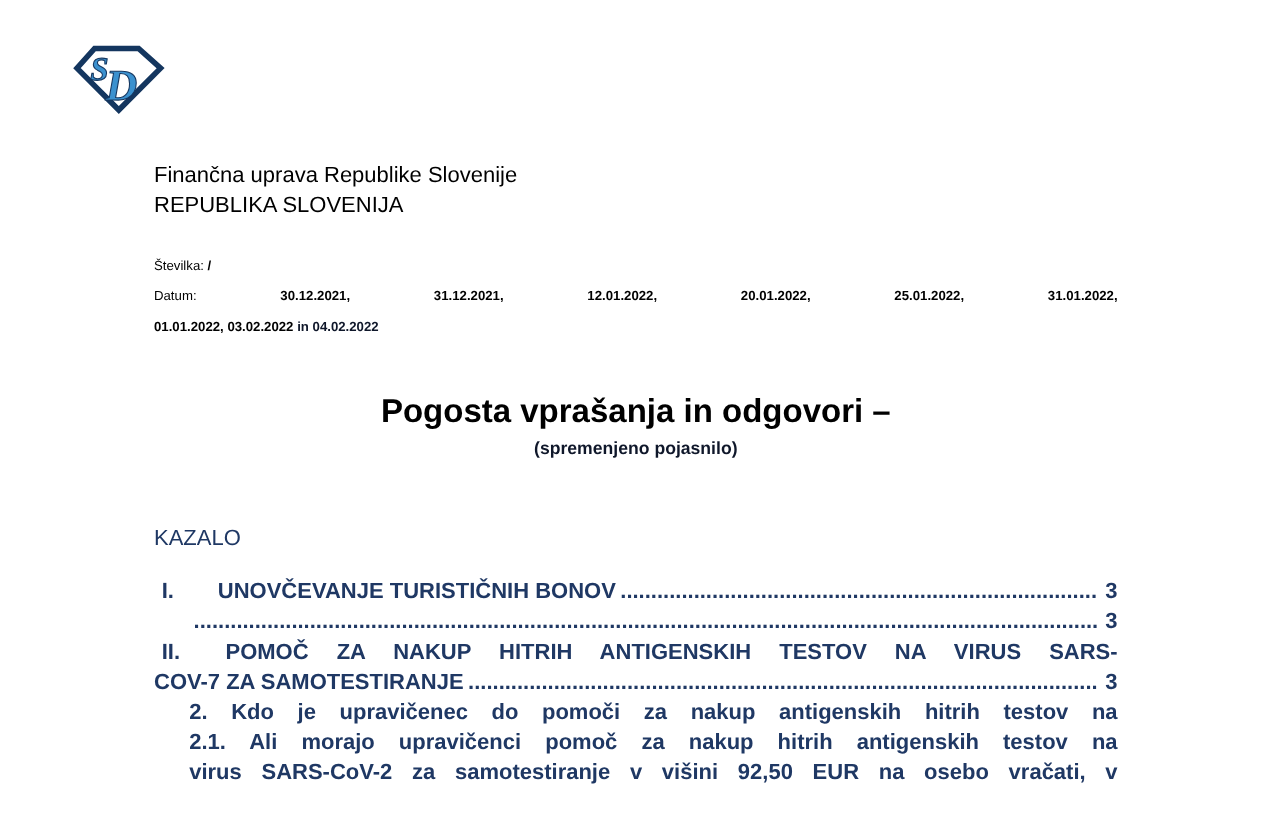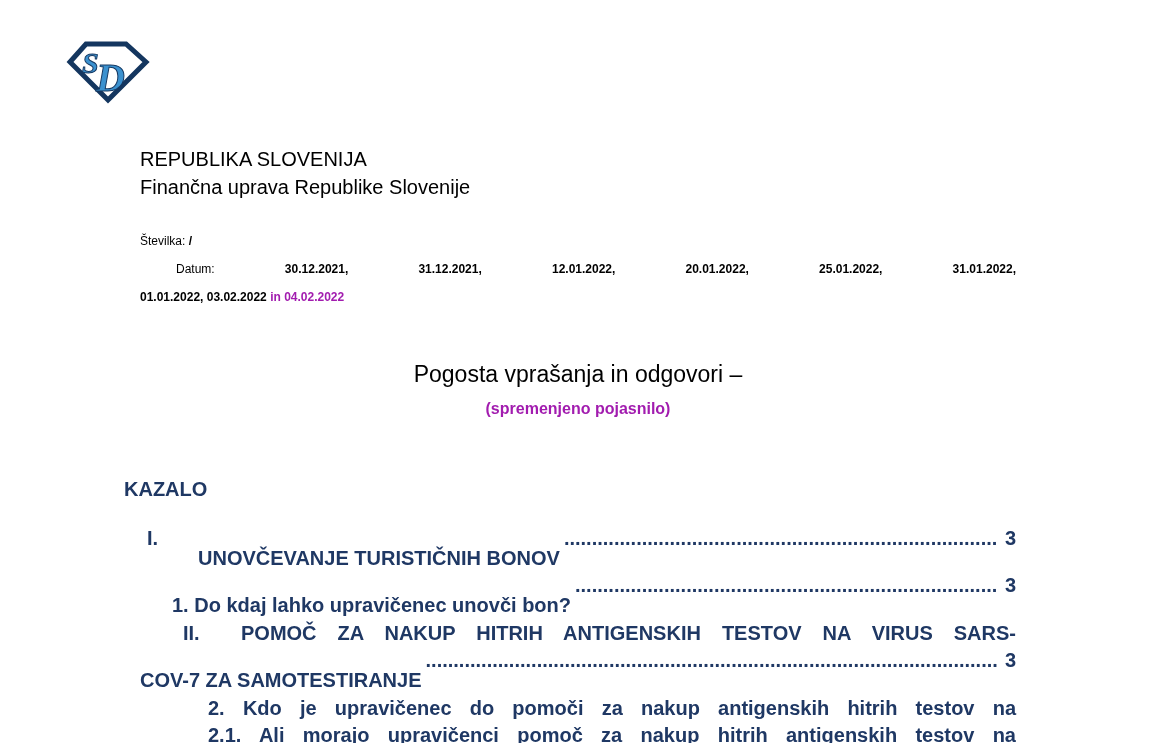--- a/index.html
+++ b/index.html
@@ -13,56 +13,56 @@
   
   .logo { left:66px; top:36px; width:84px; height:72px; }
 
   
   .org { left:140px; top:145px; font-size:20px; line-height:28px; font-weight:400; }
 
   
   .meta { left:140px; top:227px; width:876px; font-size:12px; line-height:28px; }
   .lab { font-weight:400; }
   .val { font-weight:700; }
-  .red { color:#a21caf; }
-  .jl  { text-align:justify; text-align-last:justify;margin-left:36px; }
+  .red { color:#0f172a; }
+  .jl  { text-align:justify; text-align-last:justify; }
 
   
   .title-block { left:140px; top:359px; width:876px; text-align:center; }
-  .title-main  { font-size:23px; font-weight:400; line-height:31px; }
+  .title-main  { font-size:30px; font-weight:700; line-height:31px; }
   .title-sub   { font-size:16px; font-weight:700; line-height:28px; margin-top:5px; }
 
   
-  .kazalo { left:124px; top:478px; font-size:20px; font-weight:700; color:#1f3864; }
+  .kazalo { left:140px; top:478px; font-size:20px; font-weight:400; color:#1f3864; }
   .toc { left:140px; top:525px; width:876px; color:#1f3864; font-weight:700;
          font-size:20px; line-height:27.4px; }
   .trow { display:flex; align-items:stretch; }
   .num1  { flex:none; width:58px; padding-left:7px; box-sizing:border-box; }
   .num1i { display:inline-block; width:58px; margin-left:7px; }
   .pad2  { padding-left:32px; }
-  .t { white-space:nowrap; flex:none;margin-top:20px; }
+  .t { white-space:nowrap; flex:none; }
   .leader { flex:1 1 auto; min-width:0; overflow:hidden; white-space:nowrap; margin-left:4px; }
   .tpage  { flex:none; margin-left:7px; }
 </style>
 </head>
 <body>
 
 <div>
 
   <div class="abs logo">
     <svg viewBox="0 0 84 70" width="84" height="70" xmlns="http://www.w3.org/2000/svg">
       <path d="M20,8 L60,8 L80,26 L42,64 L4,26 Z" fill="#ffffff" stroke="#14365f" stroke-width="5" stroke-linejoin="miter"></path>
       <text x="16" y="37" font-size="30" font-style="italic" font-weight="bold" fill="#3b91cf" stroke="#14365f" stroke-width="1" font-family="Liberation Serif, serif">S</text>
       <text x="30" y="55" font-size="40" font-style="italic" font-weight="bold" fill="#3b91cf" stroke="#14365f" stroke-width="1" font-family="Liberation Serif, serif">D</text>
     </svg>
   </div>
 
   <div class="abs org">
+    <div>Finančna uprava Republike Slovenije</div>
     <div>REPUBLIKA SLOVENIJA</div>
-    <div>Finančna uprava Republike Slovenije</div>
   </div>
 
   <div class="abs meta">
     <div>
       <span class="lab">Številka:</span>
       <span class="val">/</span>
     </div>
     <div class="jl">
       <span class="lab">Datum:</span>
       <span class="val">30.12.2021, 31.12.2021, 12.01.2022, 20.01.2022, 25.01.2022, 31.01.2022,</span>
@@ -83,21 +83,20 @@
   <div class="abs toc">
 
     <div class="trow">
       <span class="num1">I.</span>
       <span class="t">UNOVČEVANJE TURISTIČNIH BONOV</span>
       <span class="leader"><span>........................................................................................................................................................................................</span></span>
       <span class="tpage">3</span>
     </div>
 
     <div class="trow pad2">
-      <span class="t"><span>1.</span> <span>Do kdaj lahko upravičenec unovči bon?</span></span>
       <span class="leader"><span>........................................................................................................................................................................................</span></span>
       <span class="tpage">3</span>
     </div>
 
     <div>
       <div class="jl">
         <span class="num1i">II.</span><span>POMOČ ZA NAKUP HITRIH ANTIGENSKIH TESTOV NA VIRUS SARS-</span>
       </div>
       <div class="trow">
         <span class="t">COV-7 ZA SAMOTESTIRANJE</span>
@@ -111,16 +110,19 @@
         <span>2.</span>
         <span>Kdo je upravičenec do pomoči za nakup antigenskih hitrih testov na</span>
       </div>
     </div>
 
     <div>
       <div class="jl pad2">
         <span>2.1.</span>
         <span>Ali morajo upravičenci pomoč za nakup hitrih antigenskih testov na</span>
       </div>
+      <div class="jl pad2">
+        <span>virus SARS-CoV-2 za samotestiranje v višini 92,50 EUR na osebo vračati, v</span>
+      </div>
     </div>
 
   </div>
 </div>
 
 </body></html>

